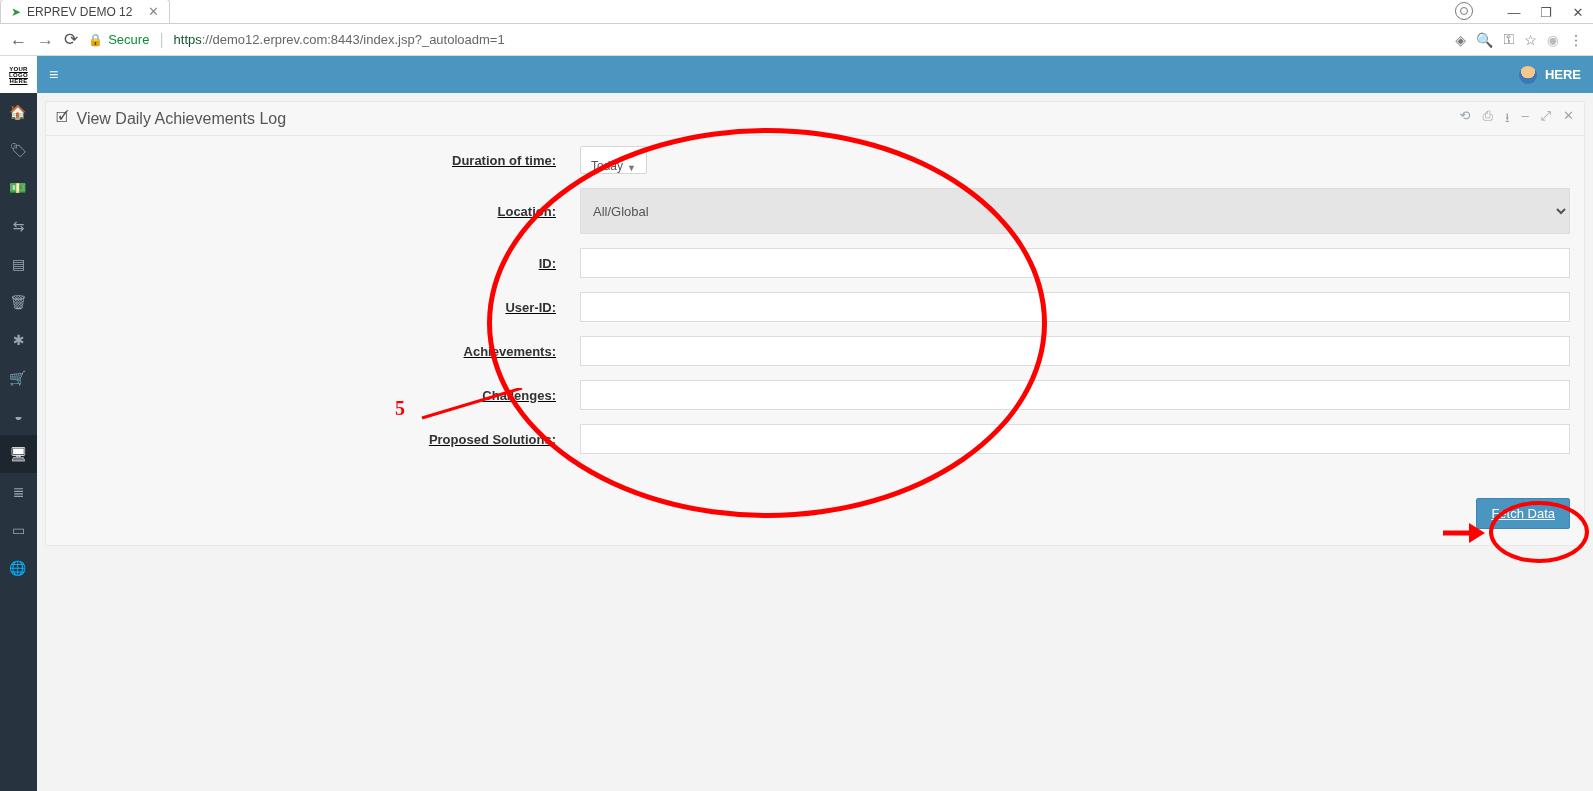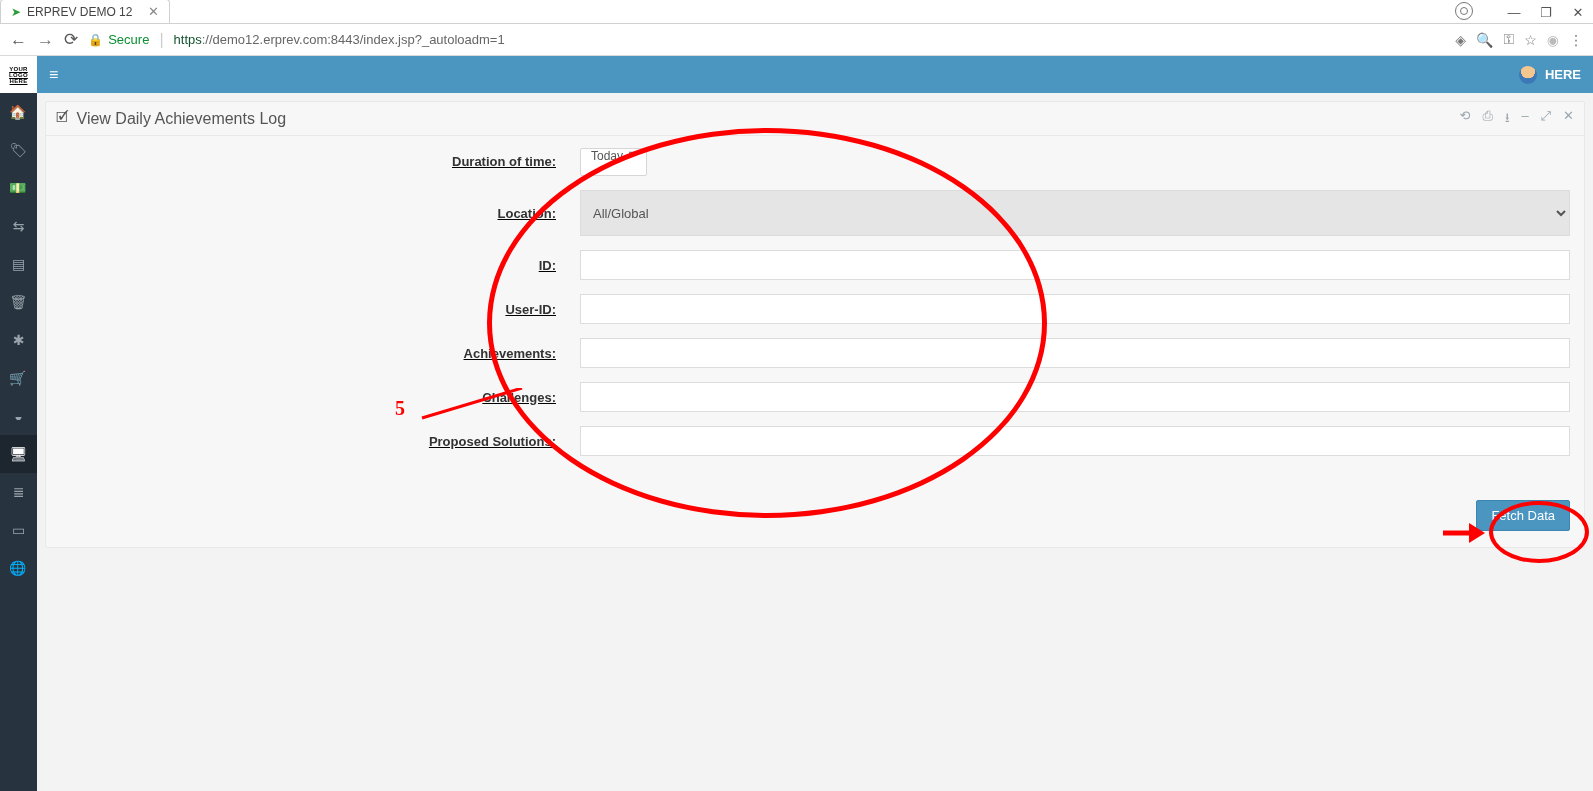--- a/index.html
+++ b/index.html
@@ -46,24 +46,24 @@
   .panel-head .tools { margin-left:auto; display:flex; gap:12px; color:#9aa6ad; font-size:13px;}
   .panel-head .tools span { cursor:pointer;}
   .panel-sub { text-align:right; padding:6px 12px 0 0; color:#b9bfc2; font-size:11px;}
   .panel-sub .sb { display:inline-flex; align-items:center; gap:4px;}
   .form-area { padding:10px 14px 24px 14px;}
   .form-row { display:flex; align-items:center; margin-bottom:14px;text-decoration:underline;}
   .form-row label { width:520px; text-align:right; padding-right:24px; font-size:13px; font-weight:700; color:#333;}
   .form-row .control { flex:1;}
   .control input[type=text]{ width:100%; height:30px; border:1px solid #dcdcdc; background:#fff; padding:0 10px; font-size:13px; color:#555;}
   .control select{ width:100%; height:46px; border:1px solid #dcdcdc; background:#e5e5e5; padding:0 8px; font-size:13px; color:#555;}
-  .duration-btn { height:28px; border:1px solid #d6d6d6; background:#fff; padding:0 10px; font-size:12px; color:#555; display:inline-flex; align-items:flex-start; gap:4px; border-radius:2px;}
+  .duration-btn { height:28px; border:1px solid #d6d6d6; background:#fff; padding:0 10px; font-size:12px; color:#555; display:inline-flex; align-items:flex-end; gap:4px; border-radius:2px;}
   .duration-btn .caret{font-size:9px; color:#777;}
   .btn-row { display:flex; justify-content:flex-end; padding:6px 14px 16px 0;}
-  .fetch-btn { background:#4b95c1; color:#fff; border:1px solid #3e86b2; font-size:13px; padding:7px 14px; border-radius:2px;}
+  .fetch-btn { background:#4b95c1; color:#fff; border:1px solid #3e86b2; font-size:13px; padding:7px 14px; border-radius:2px;text-decoration:underline;}
   
   .ann { position:absolute; pointer-events:none; }
   .big-ellipse { left:450px; top:35px; width:560px; height:390px; border:5px solid #fe0000; border-radius:50%;}
   .ann-num { left:358px; top:304px; color:#fe0000; font-weight:900; font-size:20px; font-family:"Times New Roman",serif;}
   .ann-line { left:380px; top:295px; width:110px; height:40px;}
   .fetch-ellipse { right:4px; top:408px; width:100px; height:62px; border:4px solid #fe0000; border-radius:50%;}
   .fetch-arrow { right:108px; top:428px; }
   svg { display:block;}
 </style>
 </head>

